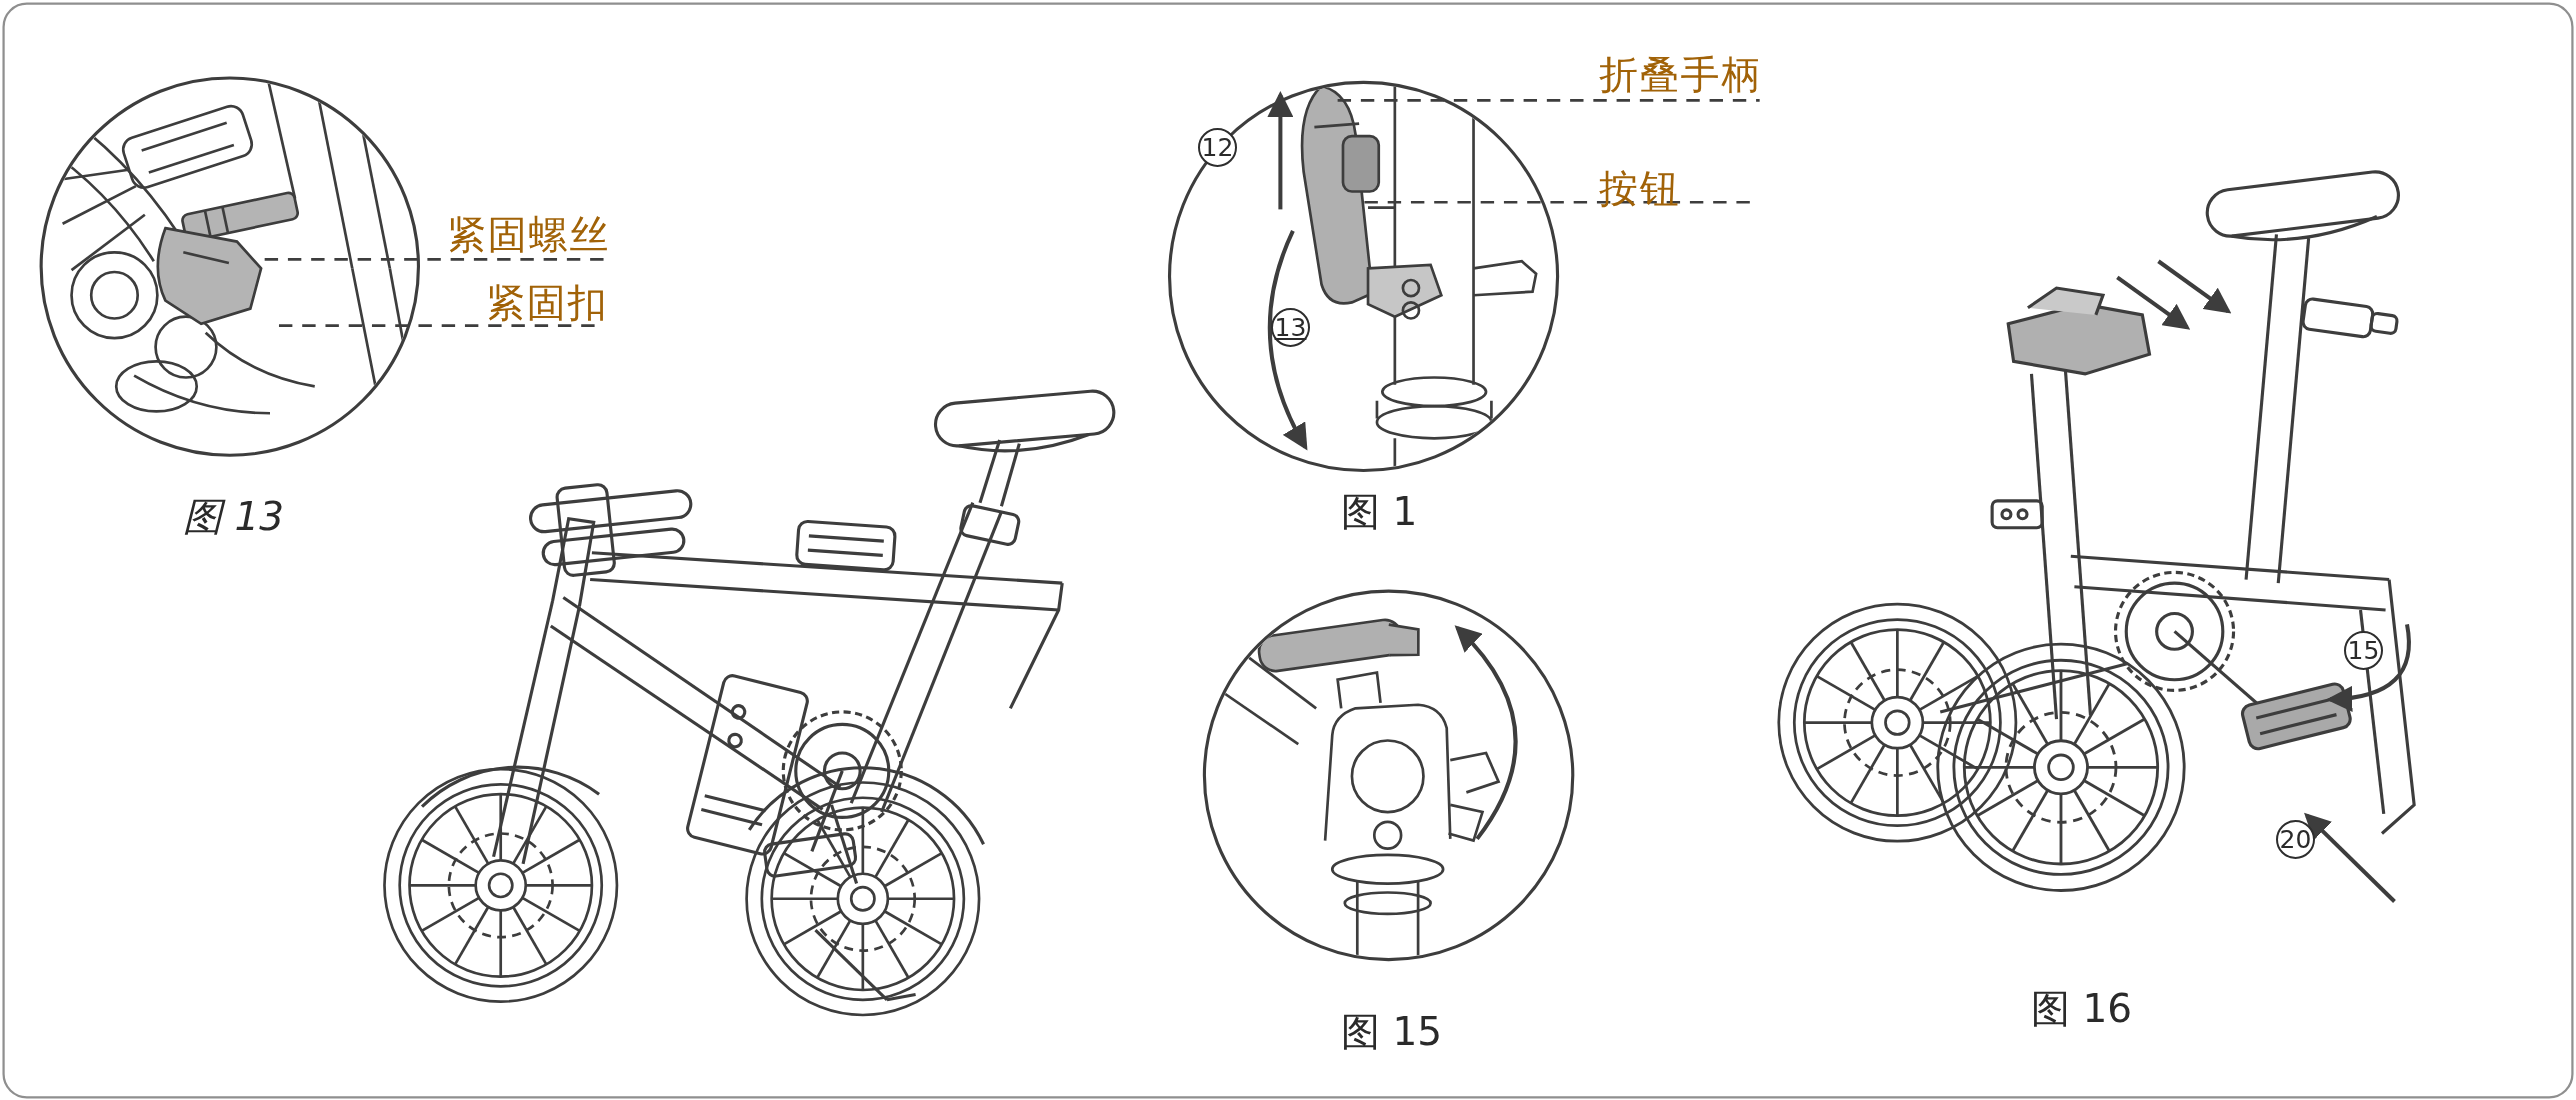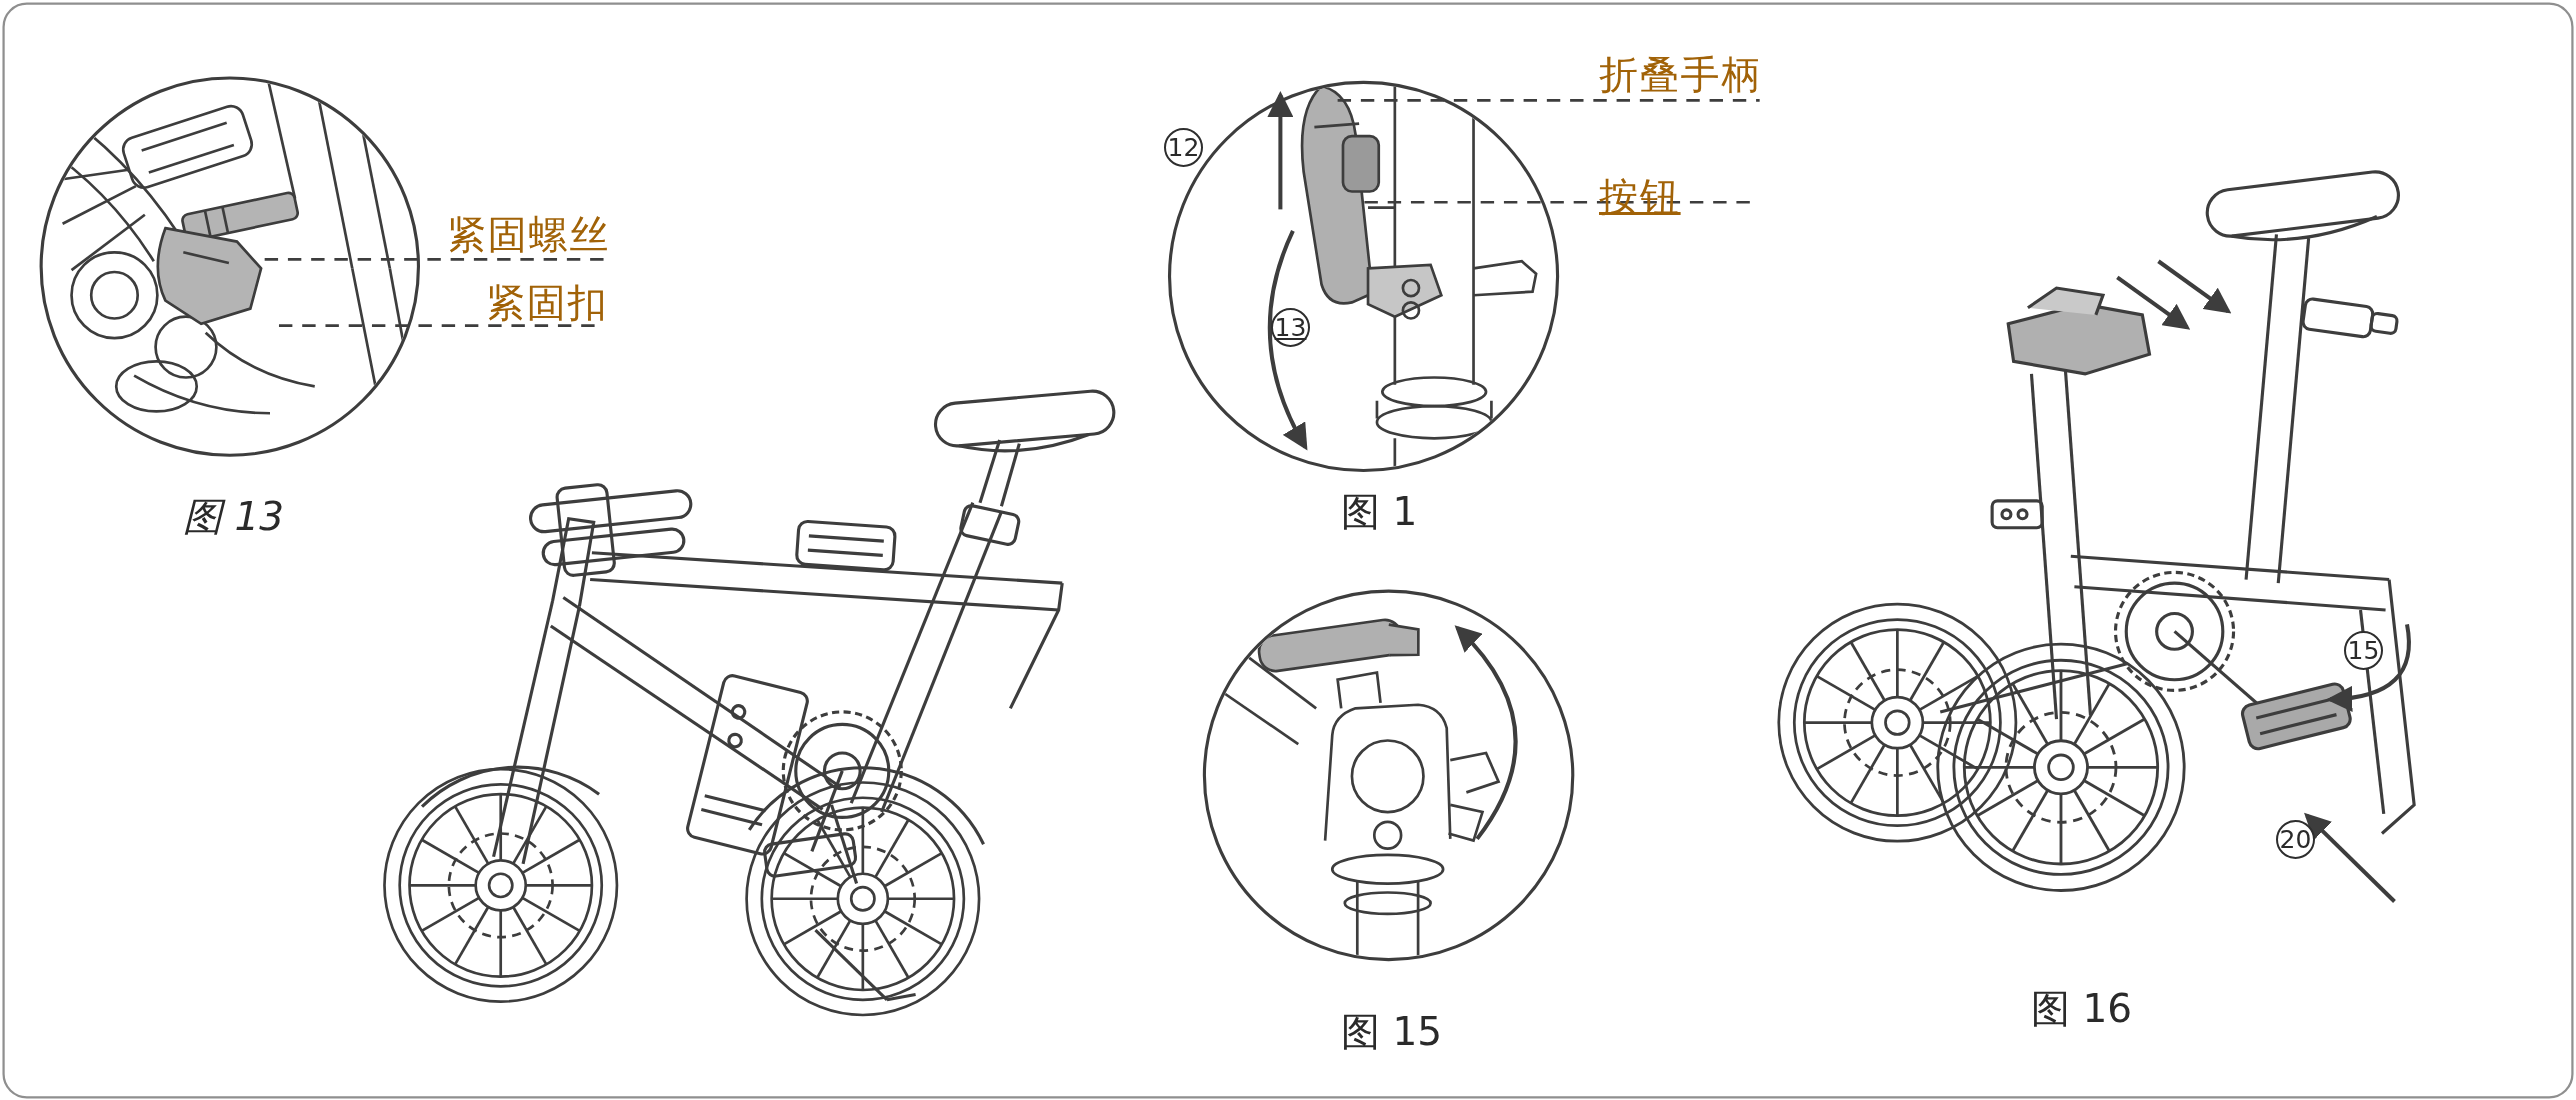--- a/index.html
+++ b/index.html
@@ -288,23 +288,23 @@
       <path d="M2692,698 Q2708,780 2606,782" marker-end="url(#arrow)"></path>
       <line x1="2678" y1="1008" x2="2580" y2="912" marker-end="url(#arrow)"></line>
     </g>
   </svg>
 
   <div class="label" style="left:447px; top:215px;">紧固螺丝</div>
   <div class="label" style="left:486px; top:283px;">紧固扣</div>
   <div class="caption" style="left:183px; top:497px;font-style:italic;">图 13</div>
 
   <div class="label" style="left:1599px; top:55px;">折叠手柄</div>
-  <div class="label" style="left:1599px; top:177px;text-decoration:underline;">按钮</div>
+  <div class="label" style="left:1599px; top:169px;">按钮</div>
   <div class="caption" style="left:1341px; top:492px;">图 1</div>
-  <div class="callout" style="left:1164px; top:128px;">12</div>
+  <div class="callout" style="left:1198px; top:128px;">12</div>
   <div class="callout" style="left:1271px; top:308px;text-decoration:underline;">13</div>
 
   <div class="caption" style="left:1341px; top:1012px;text-align:right;">图 15</div>
 
   <div class="callout" style="left:2344px; top:631px;">15</div>
   <div class="callout" style="left:2276px; top:820px;">20</div>
   <div class="caption" style="left:2031px; top:989px;">图 16</div>
 
 </div>
 

